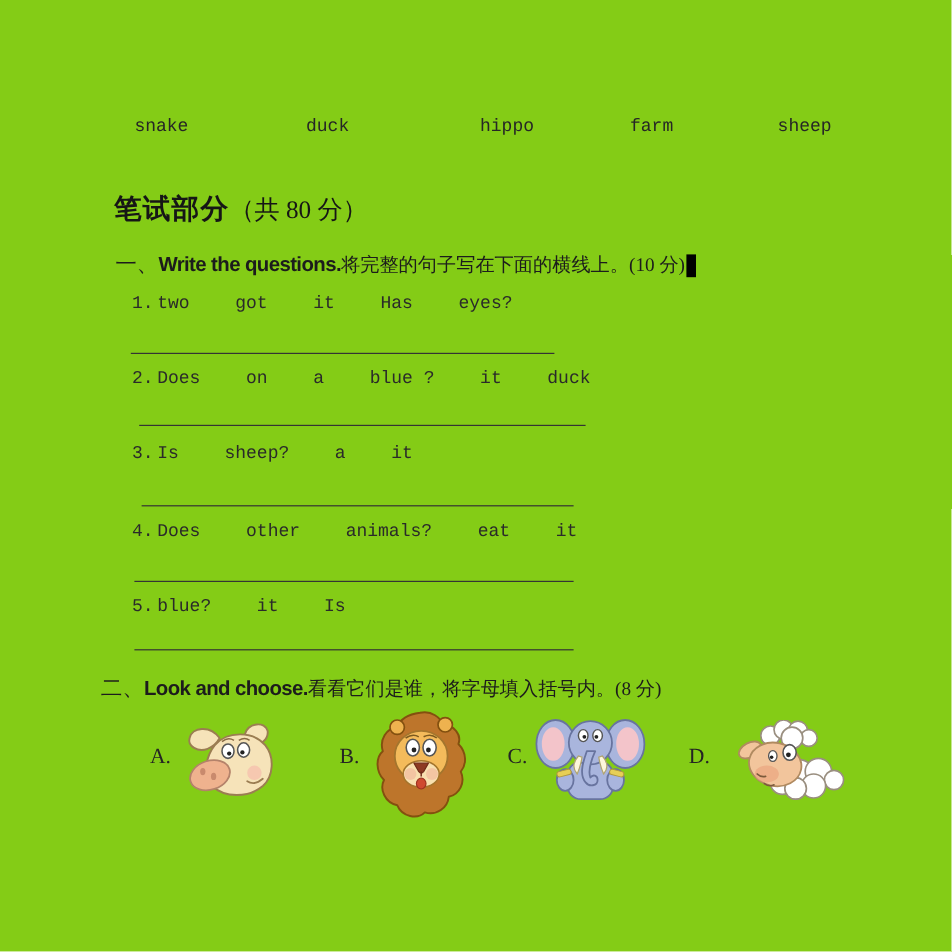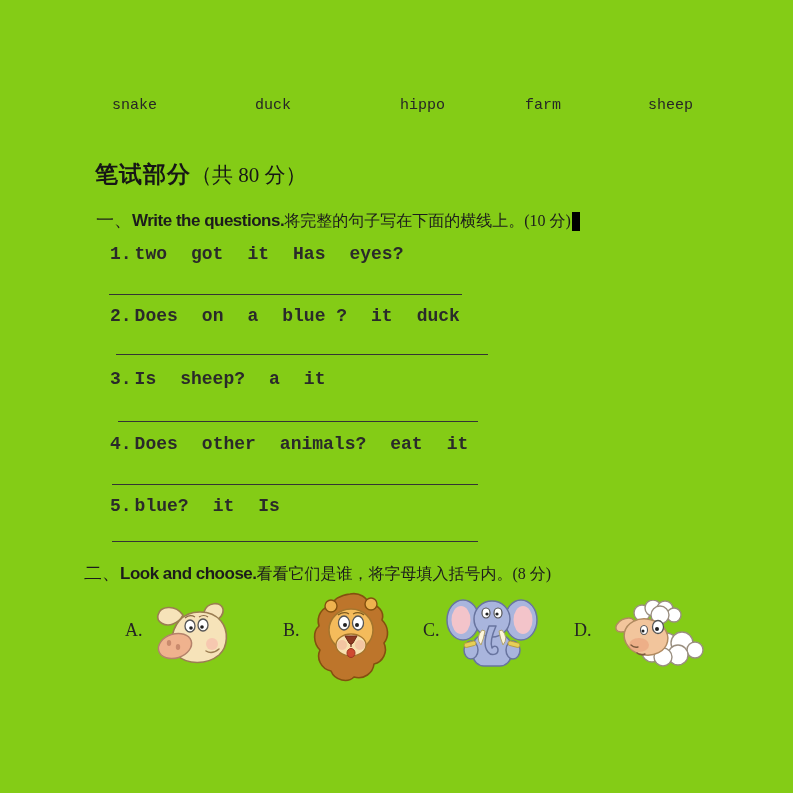--- a/index.html
+++ b/index.html
@@ -28,22 +28,22 @@
   .sec-header .sec-cn   { font-family:"Liberation Serif", serif; font-size:16px;margin-top:24px; }
   .sec-header .sec-score{ font-family:"Liberation Serif", serif; font-size:16px;text-align:center; }
   .sec1 { left:96px; top:208px; }
   .sec2 { left:84px; top:561px; }
   .cursor-block {
     display:inline-block; width:8px; height:19px; background:#000000;
     vertical-align:text-bottom; margin-left:1px;
   }
   
   .item {
-    position:absolute; left:110px; display:flex; gap:24px;
-    font-size:18px; line-height:20px; color:#2a2a2a; white-space:pre;font-weight:bold;
+    position:absolute; left:110px; display:flex; gap:38px;
+    font-size:15px; line-height:20px; color:#2a2a2a; white-space:pre;
   }
   .item .lbl { margin-right:3px; }
   .underline { position:absolute; height:0; border-top:1.7px solid #343434; }
   
   .opt-letter {
     position:absolute; top:620px; font-family:"Liberation Serif", serif;
     font-size:18px; color:#242424;
   }
   .animal { position:absolute; }
 </style>

